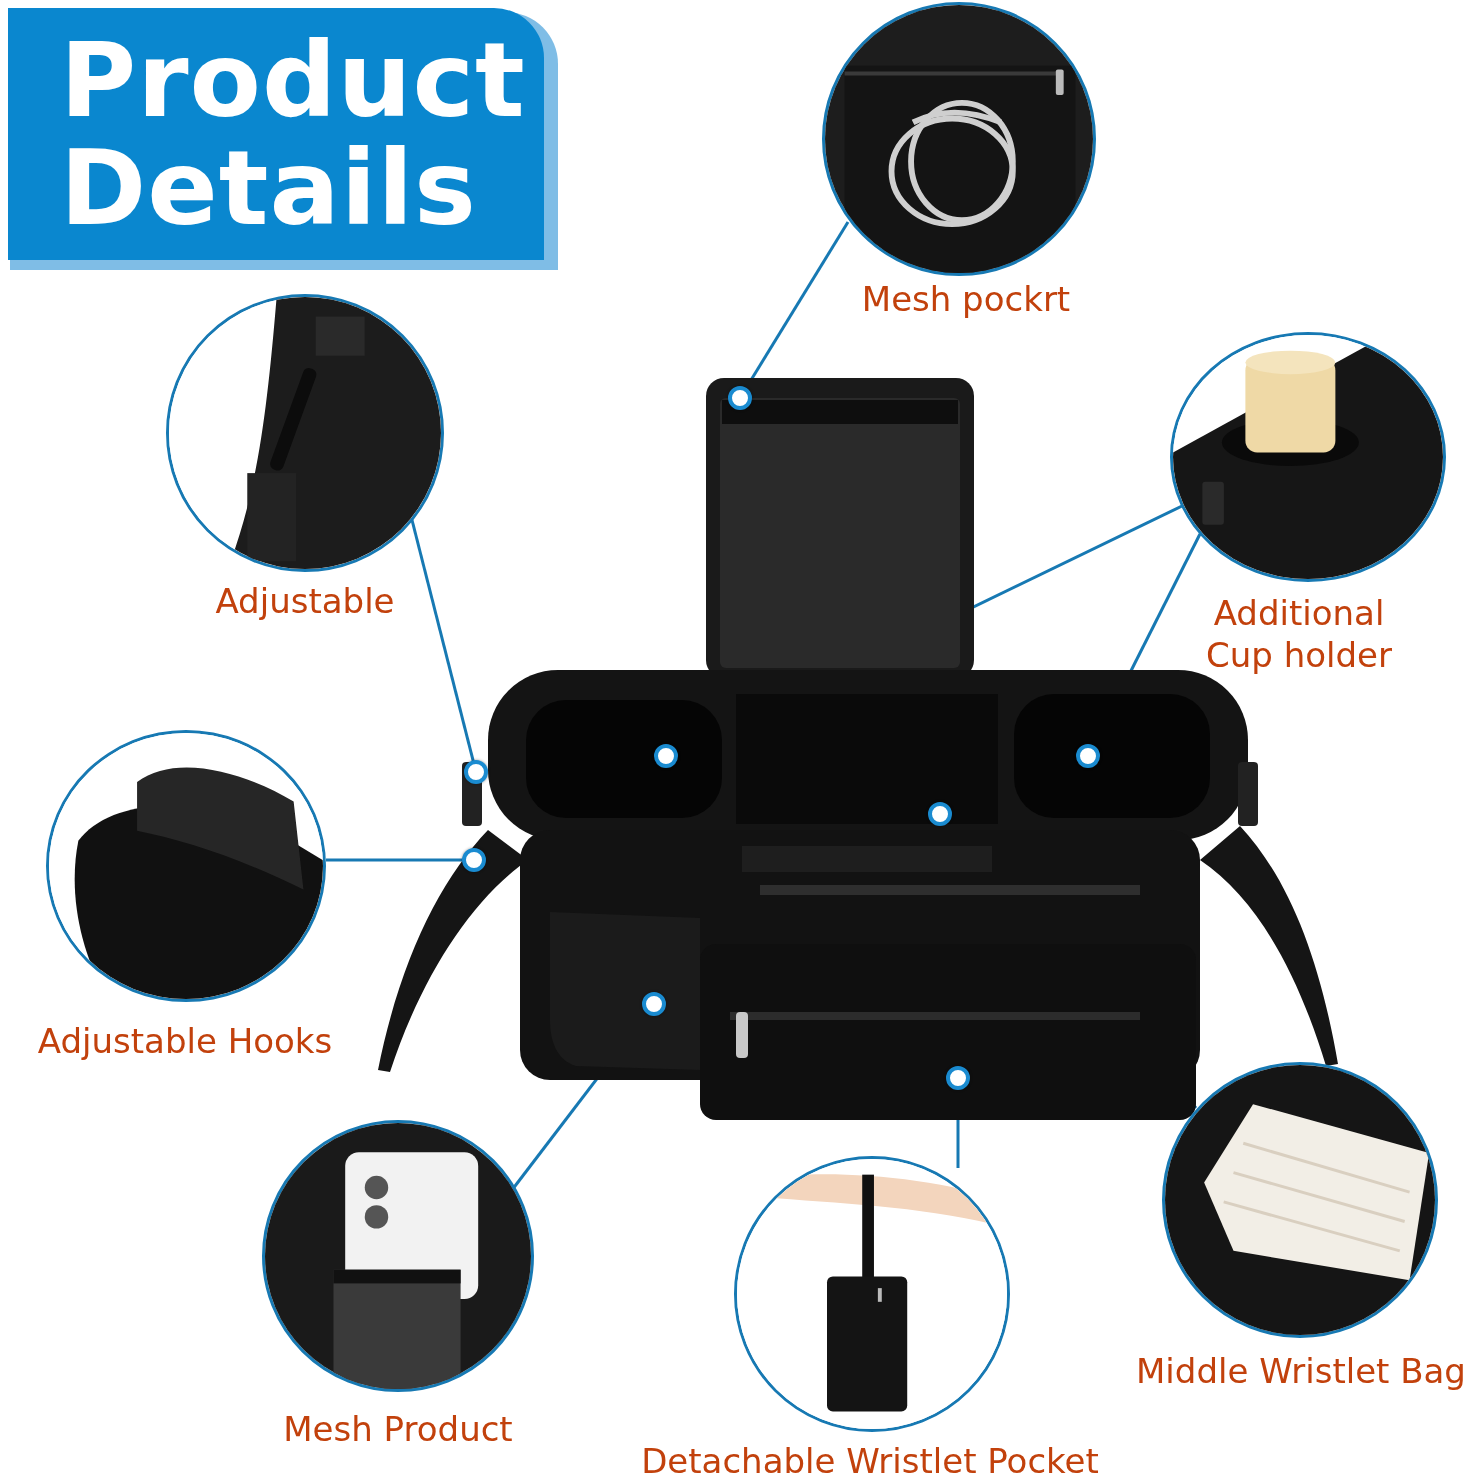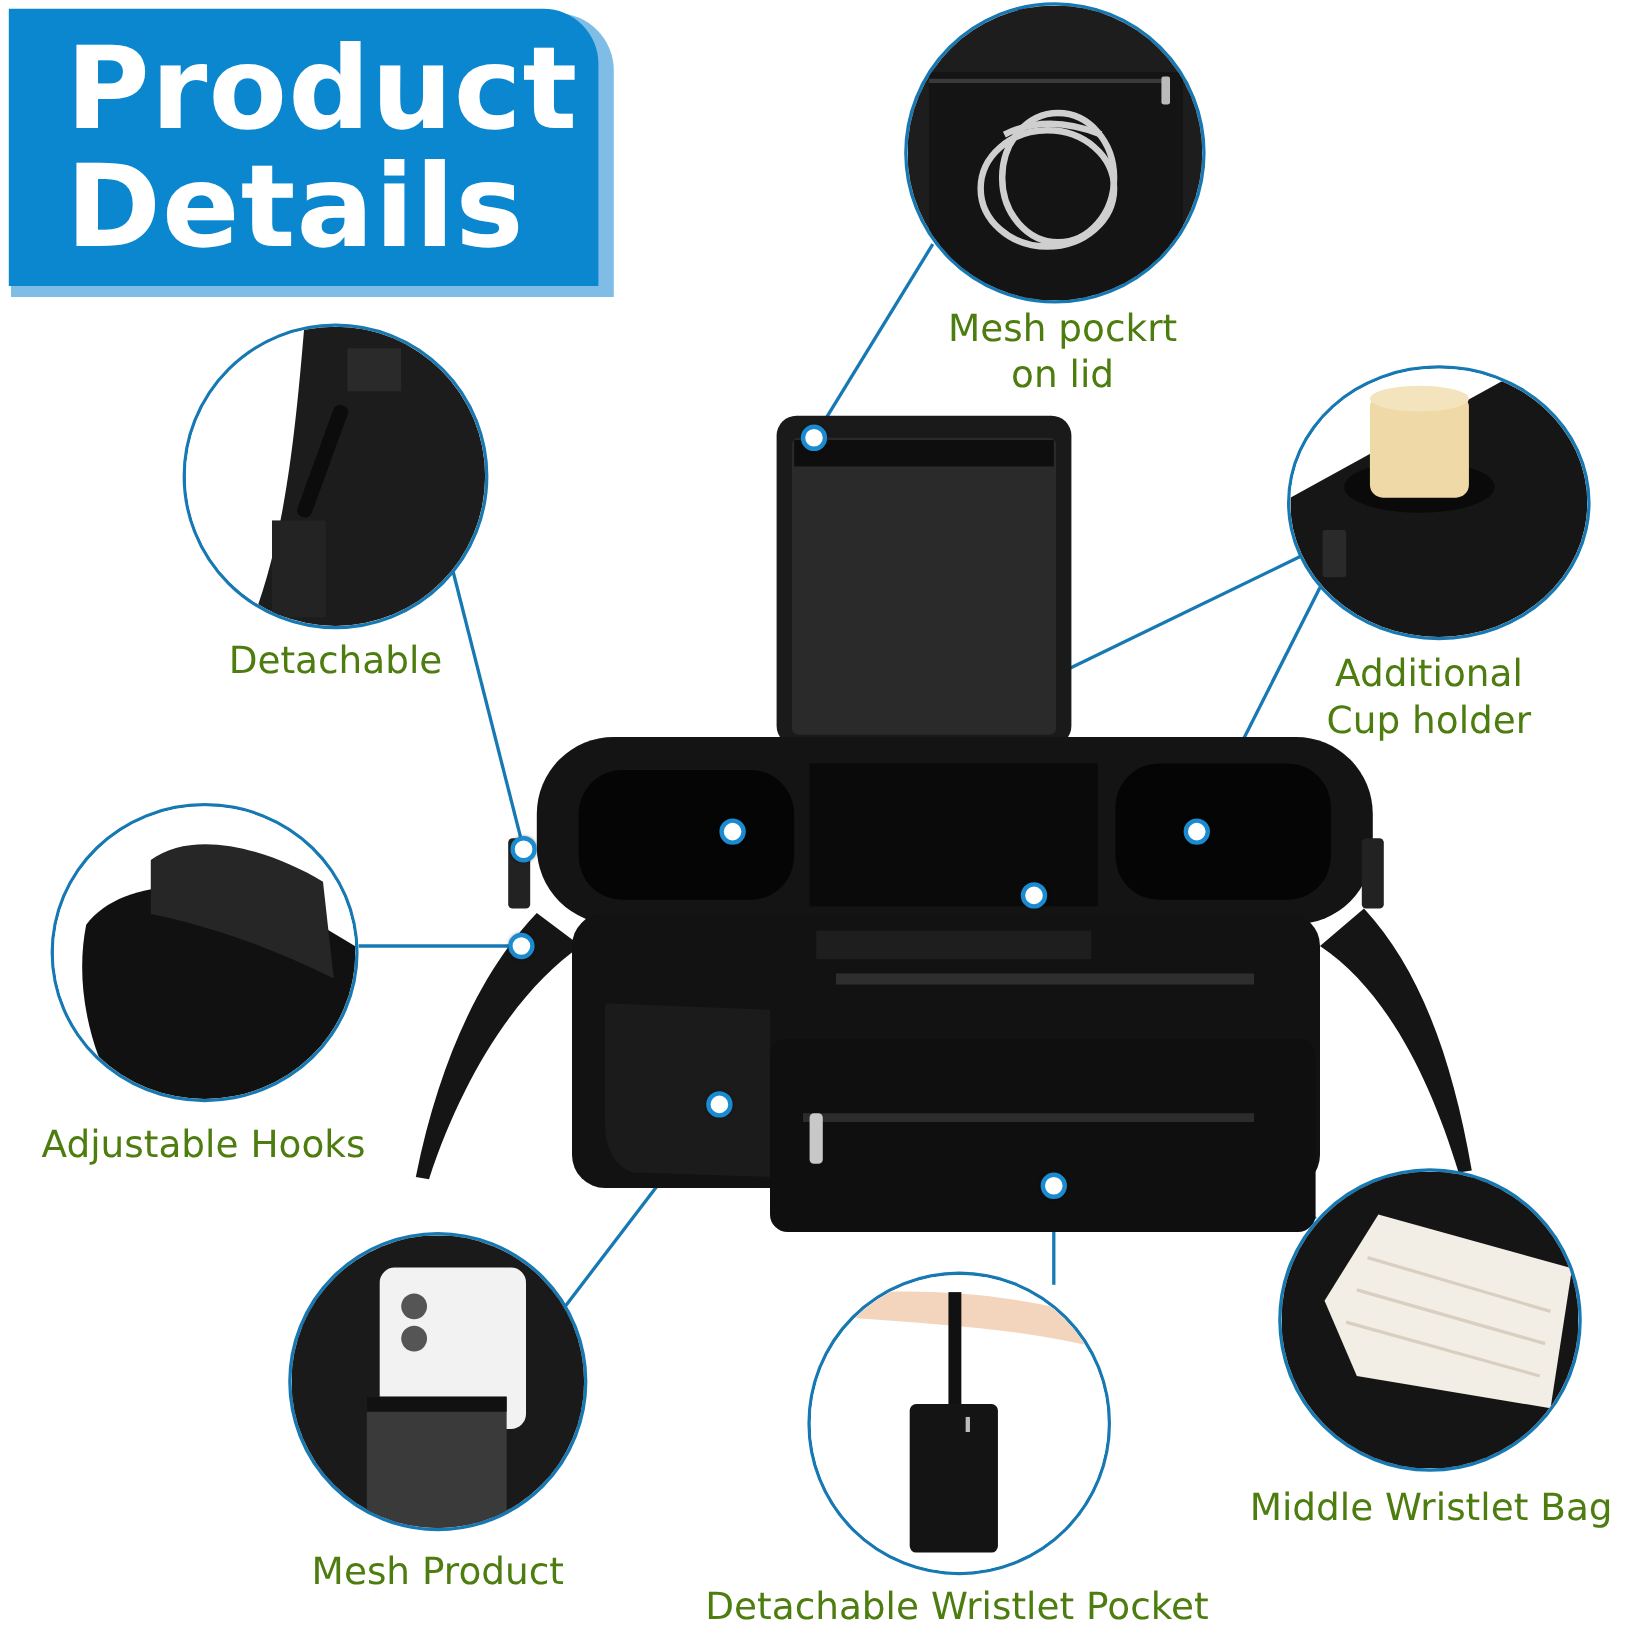--- a/index.html
+++ b/index.html
@@ -11,21 +11,21 @@
                    background: #7fbde6; border-radius: 0 52px 0 0; }
   .banner { position: absolute; left: 8px; top: 8px; width: 536px; height: 252px;
             background: #0a87cf; border-radius: 0 50px 0 0; }
   .banner-text { position: absolute; left: 52px; top: 18px; color: #ffffff; font-weight: bold;
                  font-size: 104px; line-height: 108px; letter-spacing: 1px; }
 
   
   .callout { position: absolute; border-radius: 50%; border: 3px solid #1779b3;
              overflow: hidden; box-sizing: border-box; background: #fff; }
   .callout .fill { position: absolute; inset: 0; }
-  .label { position: absolute; color: #4d7c0f; font-size: 34px; line-height: 42px; text-align: center;
+  .label { position: absolute; color: #c2410c; font-size: 34px; line-height: 42px; text-align: center;
            font-family: "DejaVu Sans", sans-serif; white-space: nowrap; }
 
   svg.overlay { position: absolute; left: 0; top: 0; width: 1478px; height: 1478px; pointer-events: none; }
 
   .dot { position: absolute; width: 16px; height: 16px; border-radius: 50%; background: #fff;
          border: 4px solid #1a8bd0; box-shadow: 0 0 3px rgba(0,0,0,0.4); transform: translate(-12px, -12px); }
 </style>
 </head>
 <body>
 
@@ -100,34 +100,33 @@
     <rect x="236" y="66" width="8" height="26" rx="2" fill="#bbb"></rect>
     <g stroke="#cfcfcf" stroke-width="6" fill="none">
       <ellipse cx="130" cy="170" rx="62" ry="54"></ellipse>
       <ellipse cx="140" cy="160" rx="52" ry="60"></ellipse>
       <path d="M90 120 Q130 100 180 120"></path>
     </g>
   </svg>
 </div>
 <div class="label" style="left:836px; top:278px; width:260px;">
   <div>Mesh pockrt</div>
-  <div>on lid</div>
 </div>
 
 <div class="callout" style="left:166px; top:294px; width:278px; height:278px;">
   <svg class="fill" viewBox="0 0 278 278">
     <rect width="278" height="278" fill="#fff"></rect>
     <path d="M110 0 L278 0 L278 278 L60 278 C90 200 100 120 110 0 Z" fill="#1c1c1c"></path>
     <rect x="150" y="20" width="50" height="40" fill="#2a2a2a"></rect>
     <rect x="120" y="70" width="14" height="110" rx="6" fill="#0c0c0c" transform="rotate(20 127 125)"></rect>
     <rect x="80" y="180" width="50" height="90" fill="#232323"></rect>
   </svg>
 </div>
 <div class="label" style="left:170px; top:580px; width:270px;">
-  <div>Detachable</div>
+  <div>Adjustable</div>
 </div>
 
 <div class="callout" style="left:1170px; top:332px; width:276px; height:250px;">
   <svg class="fill" viewBox="0 0 276 250">
     <rect width="276" height="250" fill="#fff"></rect>
     <path d="M0 120 L200 10 L276 40 L276 250 L0 250 Z" fill="#161616"></path>
     <ellipse cx="120" cy="110" rx="70" ry="24" fill="#0a0a0a"></ellipse>
     <rect x="74" y="24" width="92" height="96" rx="12" fill="#efd9a6"></rect>
     <ellipse cx="120" cy="28" rx="46" ry="12" fill="#f4e4bd"></ellipse>
     <rect x="30" y="150" width="22" height="44" rx="3" fill="#2a2a2a"></rect>

